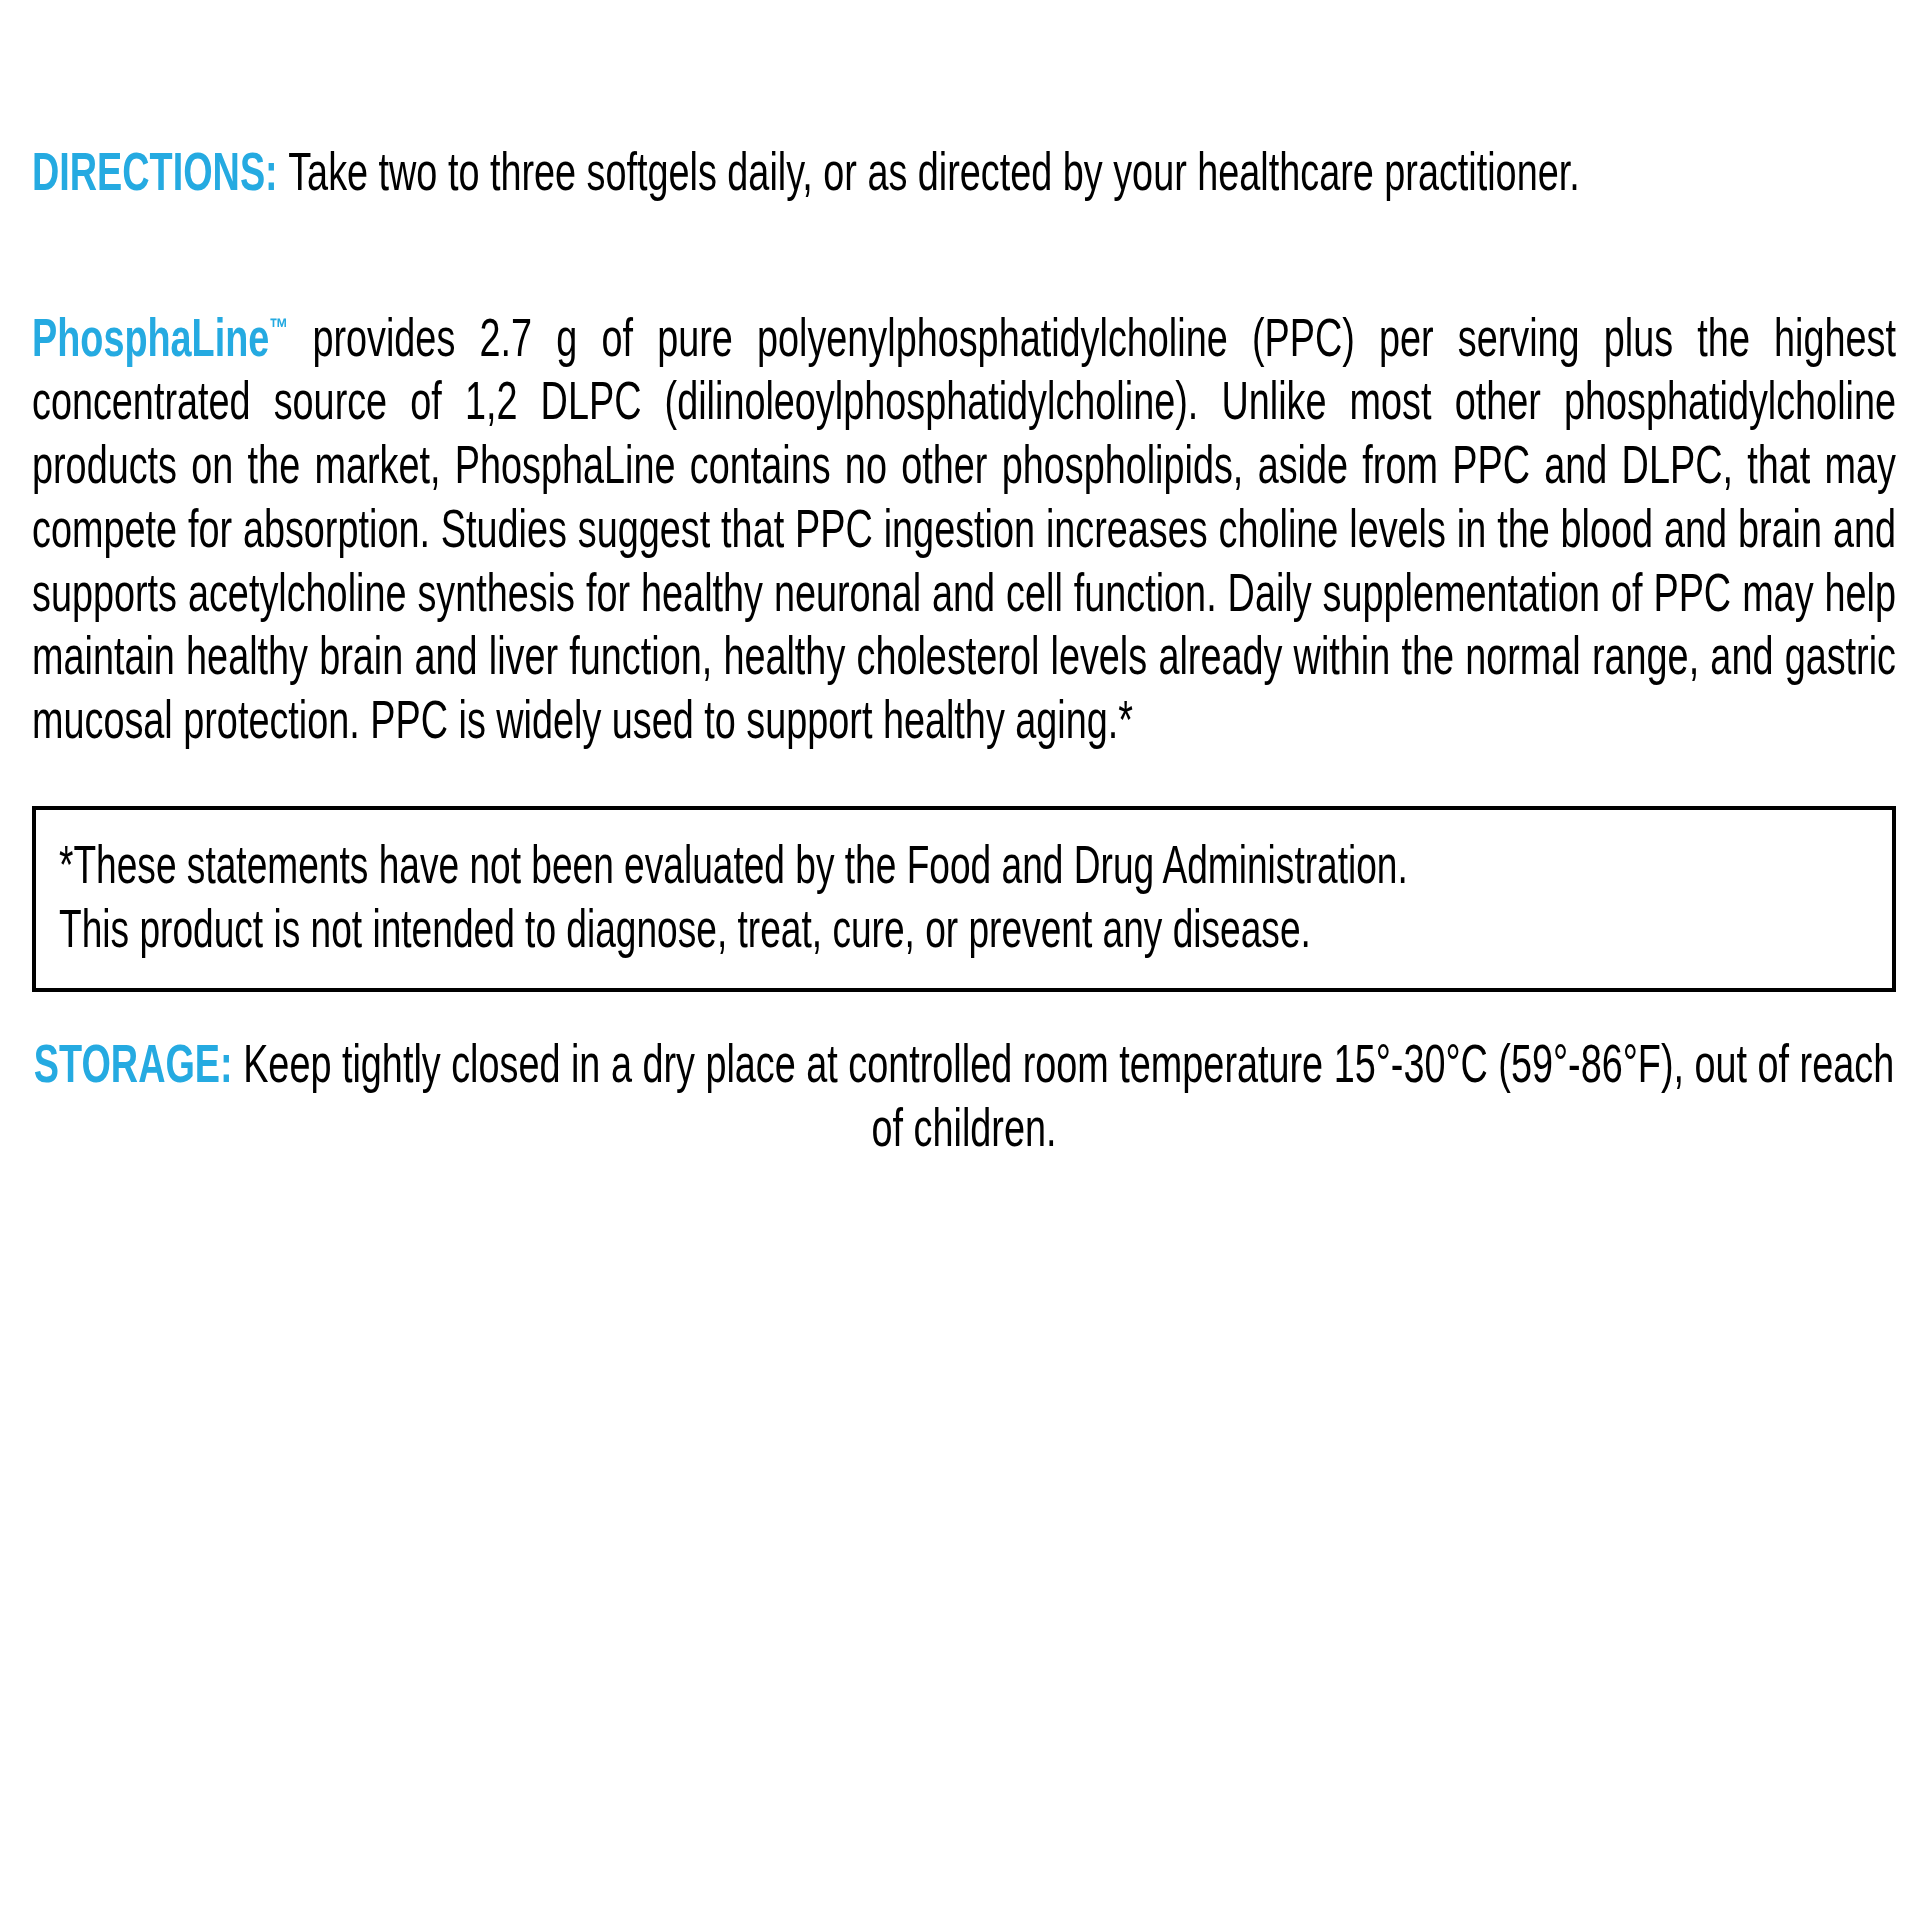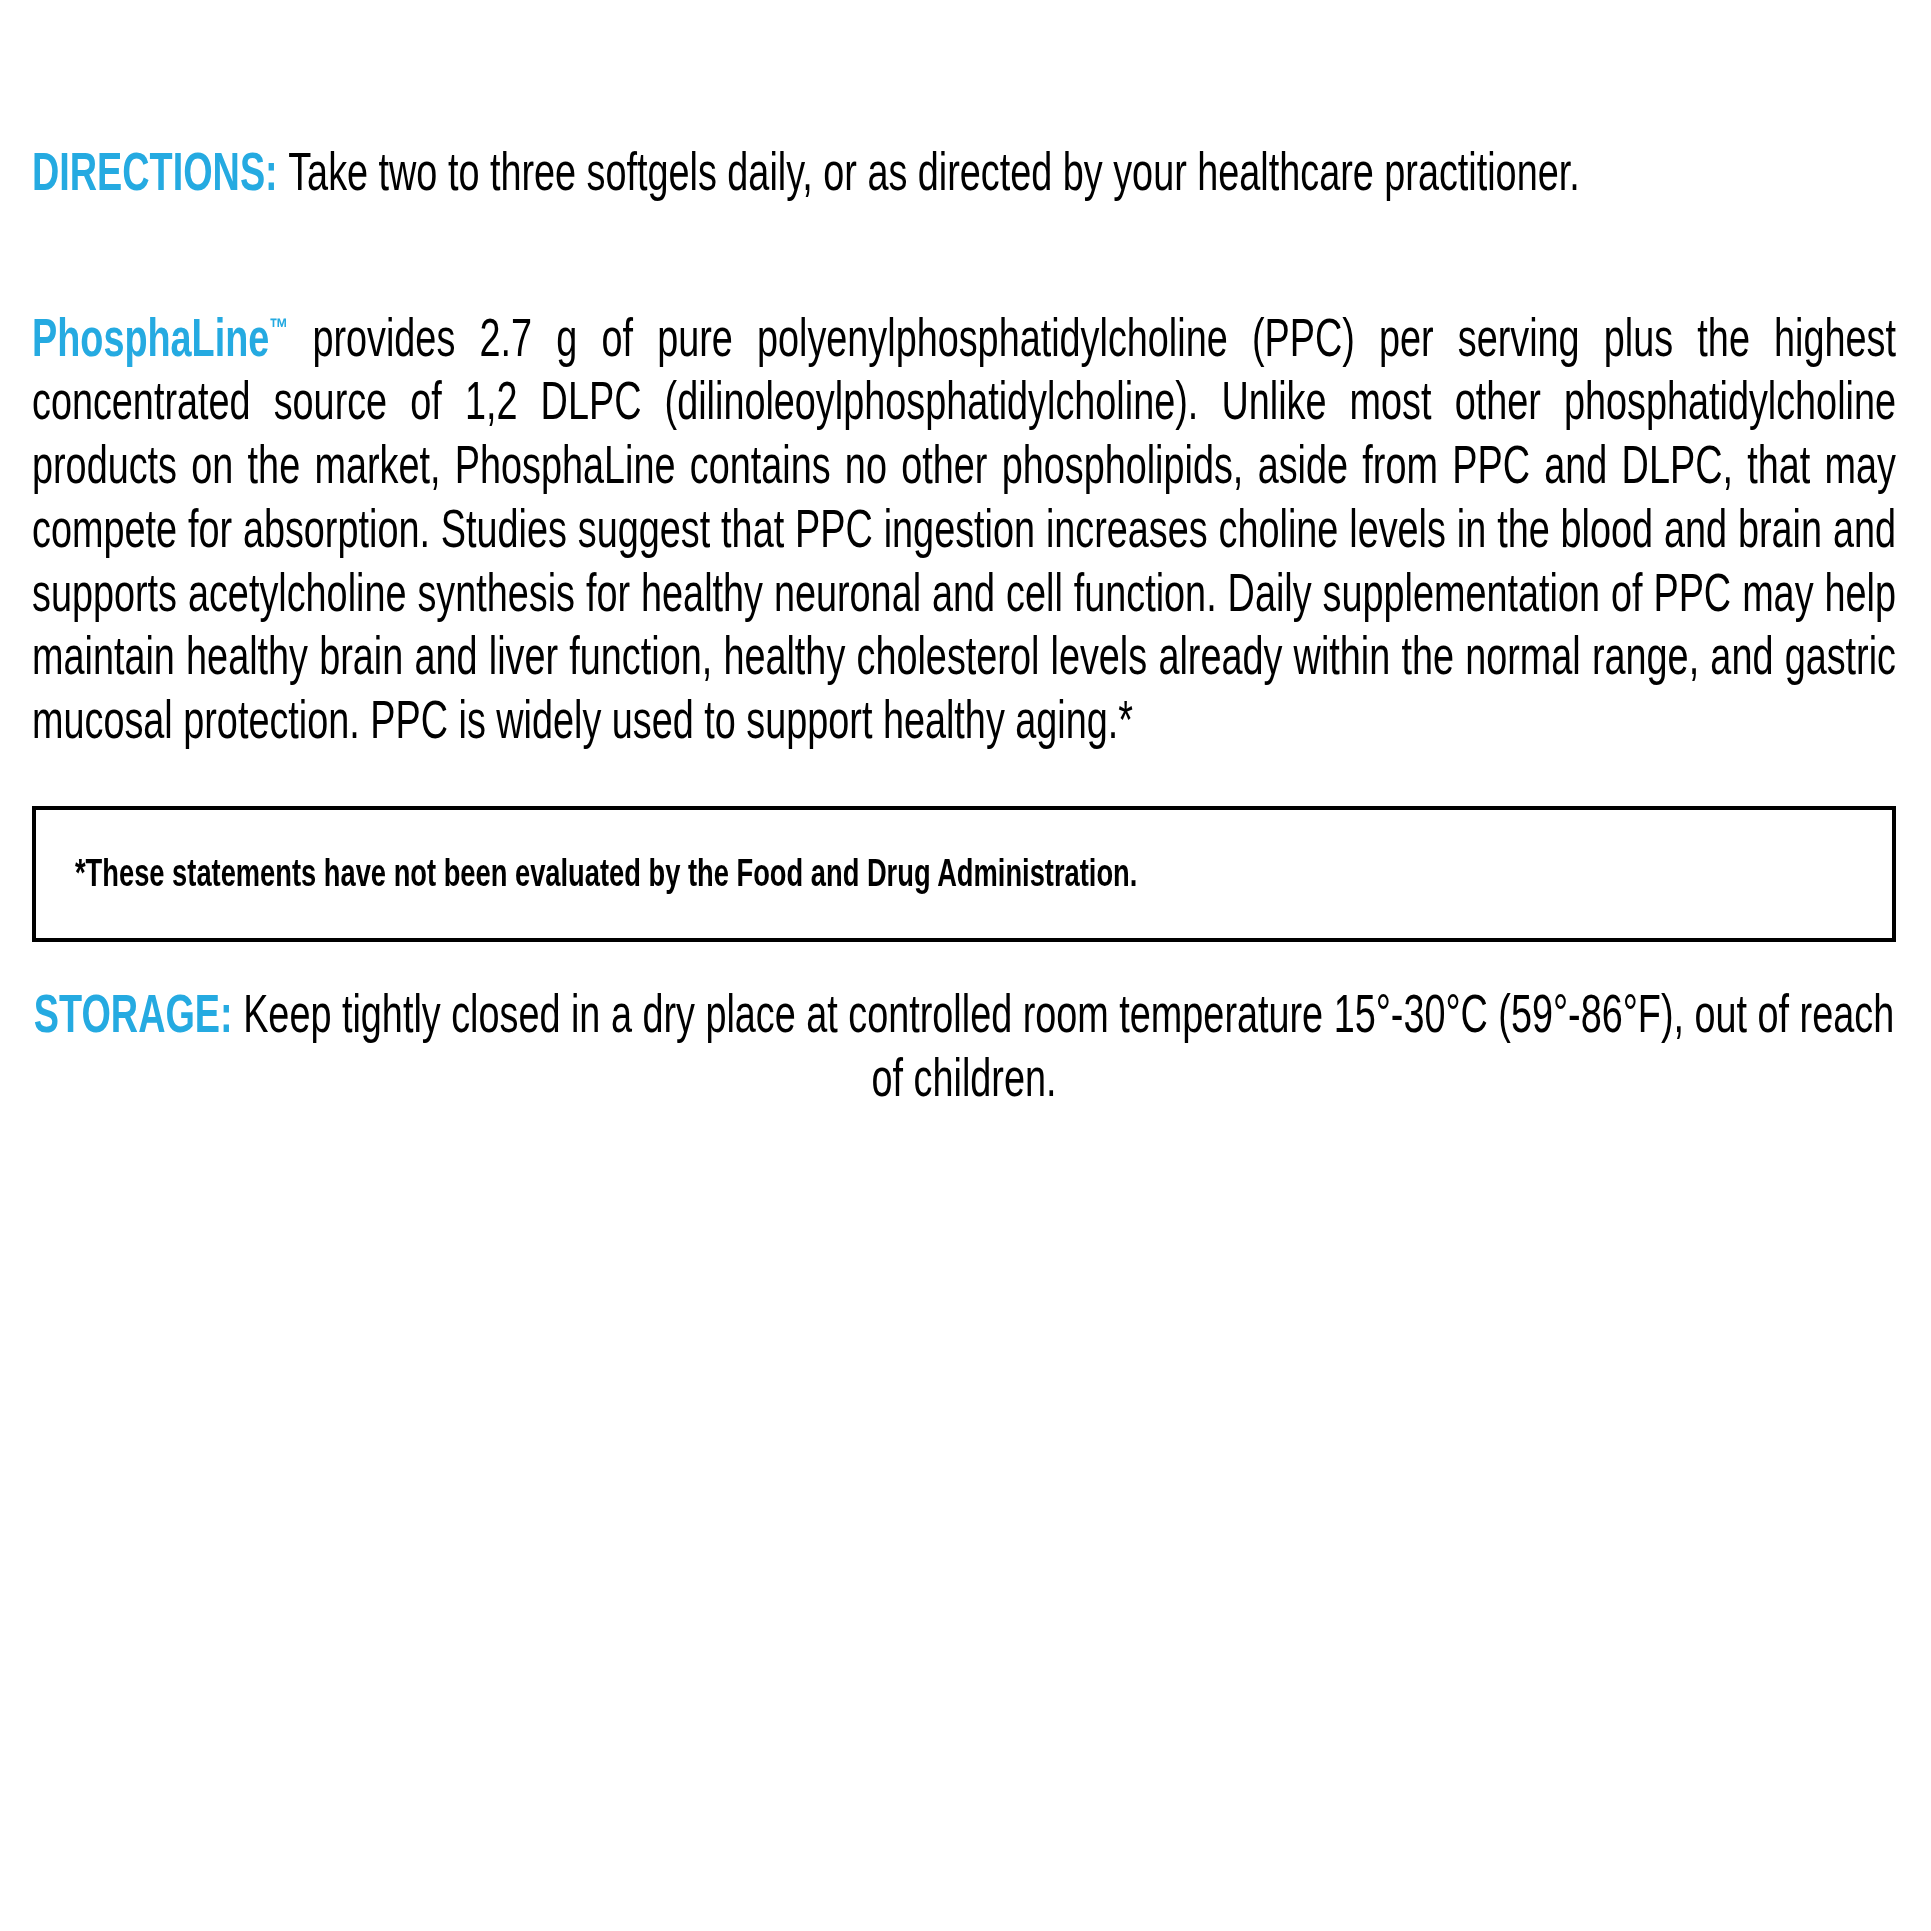--- a/index.html
+++ b/index.html
@@ -68,25 +68,25 @@
 
   
   .disclaimer-box {
     box-sizing: border-box;
     border: 4.4px solid #000000;
     margin: 0;
     padding: 23px 23px 26px 23px;
     background: #ffffff;
   }
   .disclaimer-text {
-    font-size: 39px;
-    font-weight: bold;
+    font-size: 53px;
+    font-weight: normal;
     line-height: 1.22;
     text-align: left;
-    margin: 16px;
+    margin: 0;
   }
 
   .storage-line, .dnc-line { }
 </style>
 </head>
 <body>
 
 <div class="label-panel">
 
   <div class="para">
@@ -105,20 +105,23 @@
       <span class="brand">PhosphaLine</span><span class="tm brand">™</span><span> provides 2.7 g of pure polyenylphosphatidylcholine (PPC) per serving plus the highest concentrated source of 1,2 DLPC (dilinoleoylphosphatidylcholine). Unlike most other phosphatidylcholine products on the market, PhosphaLine contains no other phospholipids, aside from PPC and DLPC, that may compete for absorption. Studies suggest that PPC ingestion increases choline levels in the blood and brain and supports acetylcholine synthesis for healthy neuronal and cell function. Daily supplementation of PPC may help maintain healthy brain and liver function, healthy cholesterol levels already within the normal range, and gastric mucosal protection. PPC is widely used to support healthy aging.*</span>
     </span>
   </div>
 
   <div class="gap-lg"></div>
 
   <div class="disclaimer-box">
     <div class="disclaimer-text">
       <span class="cond">*These statements have not been evaluated by the Food and Drug Administration.</span>
     </div>
+    <div class="disclaimer-text">
+      <span class="cond">This product is not intended to diagnose, treat, cure, or prevent any disease.</span>
+    </div>
   </div>
 
   <div class="gap-sm"></div>
 
   <div class="para last-natural storage-line">
     <span class="cond">
       <span class="hd">STORAGE:</span><span>&nbsp;</span><span>Keep tightly closed in a dry place at controlled room temperature 15°-30°C (59°-86°F), out of reach of children.</span>
     </span>
   </div>
 

